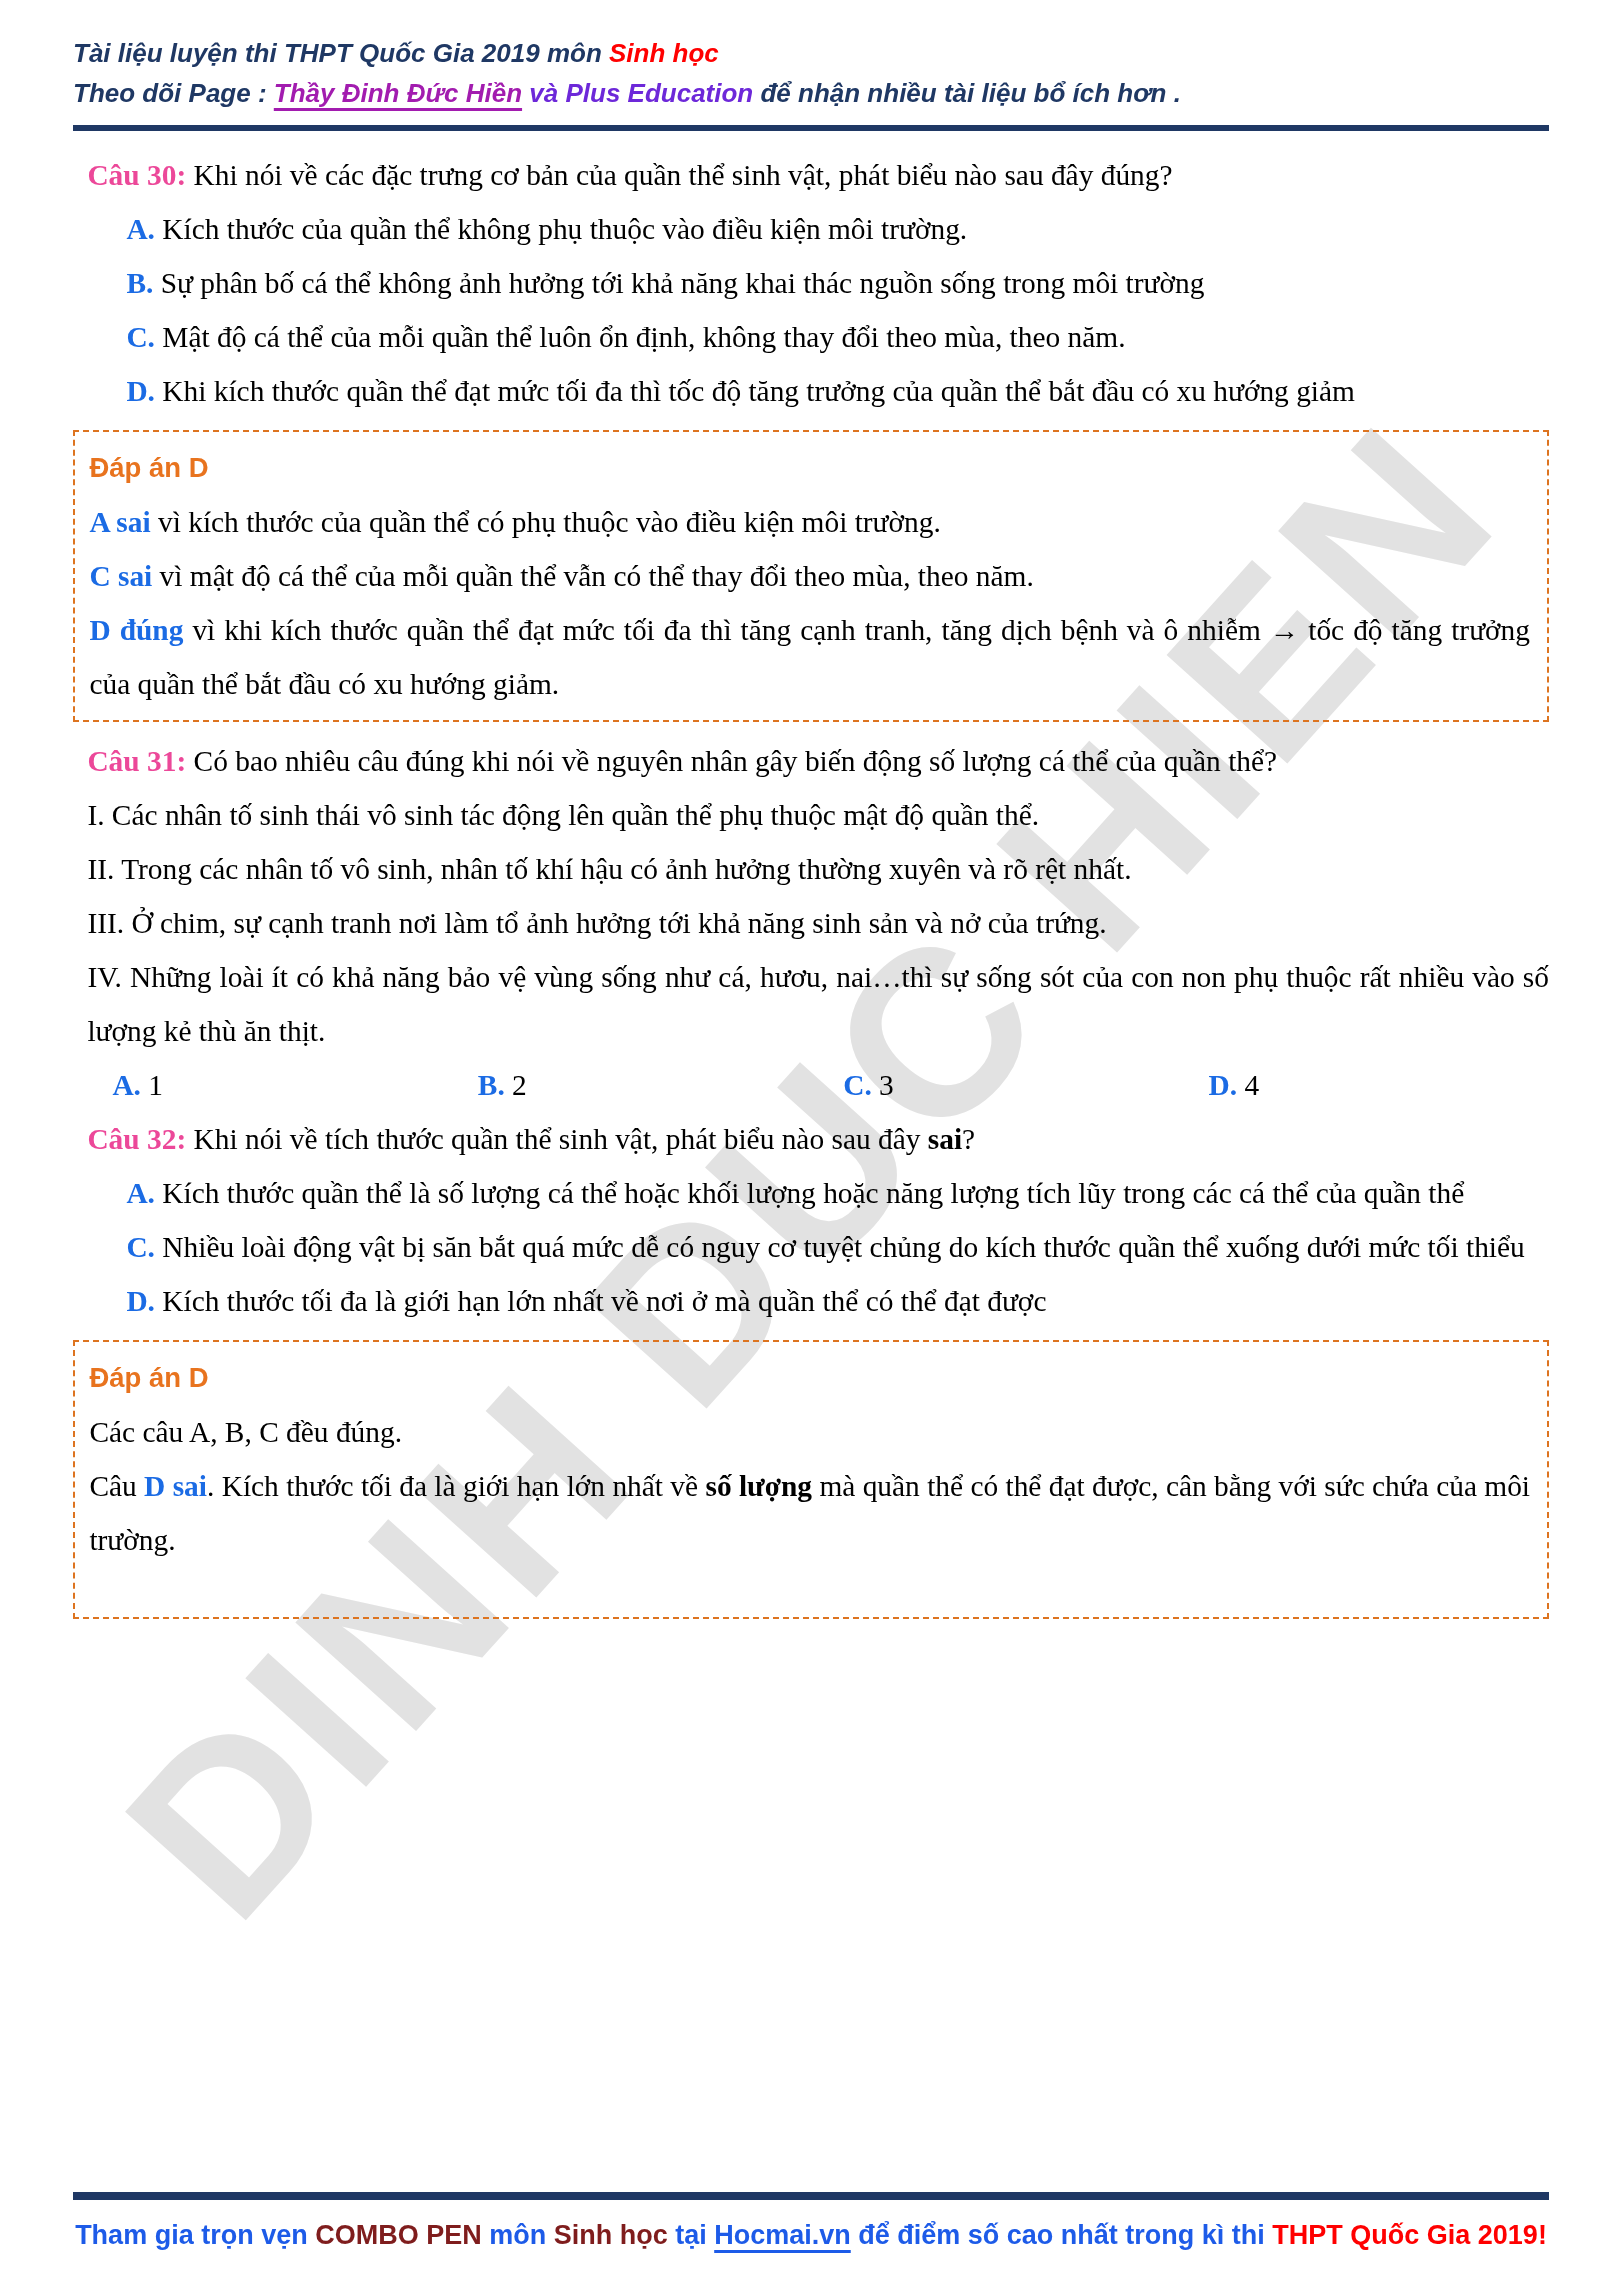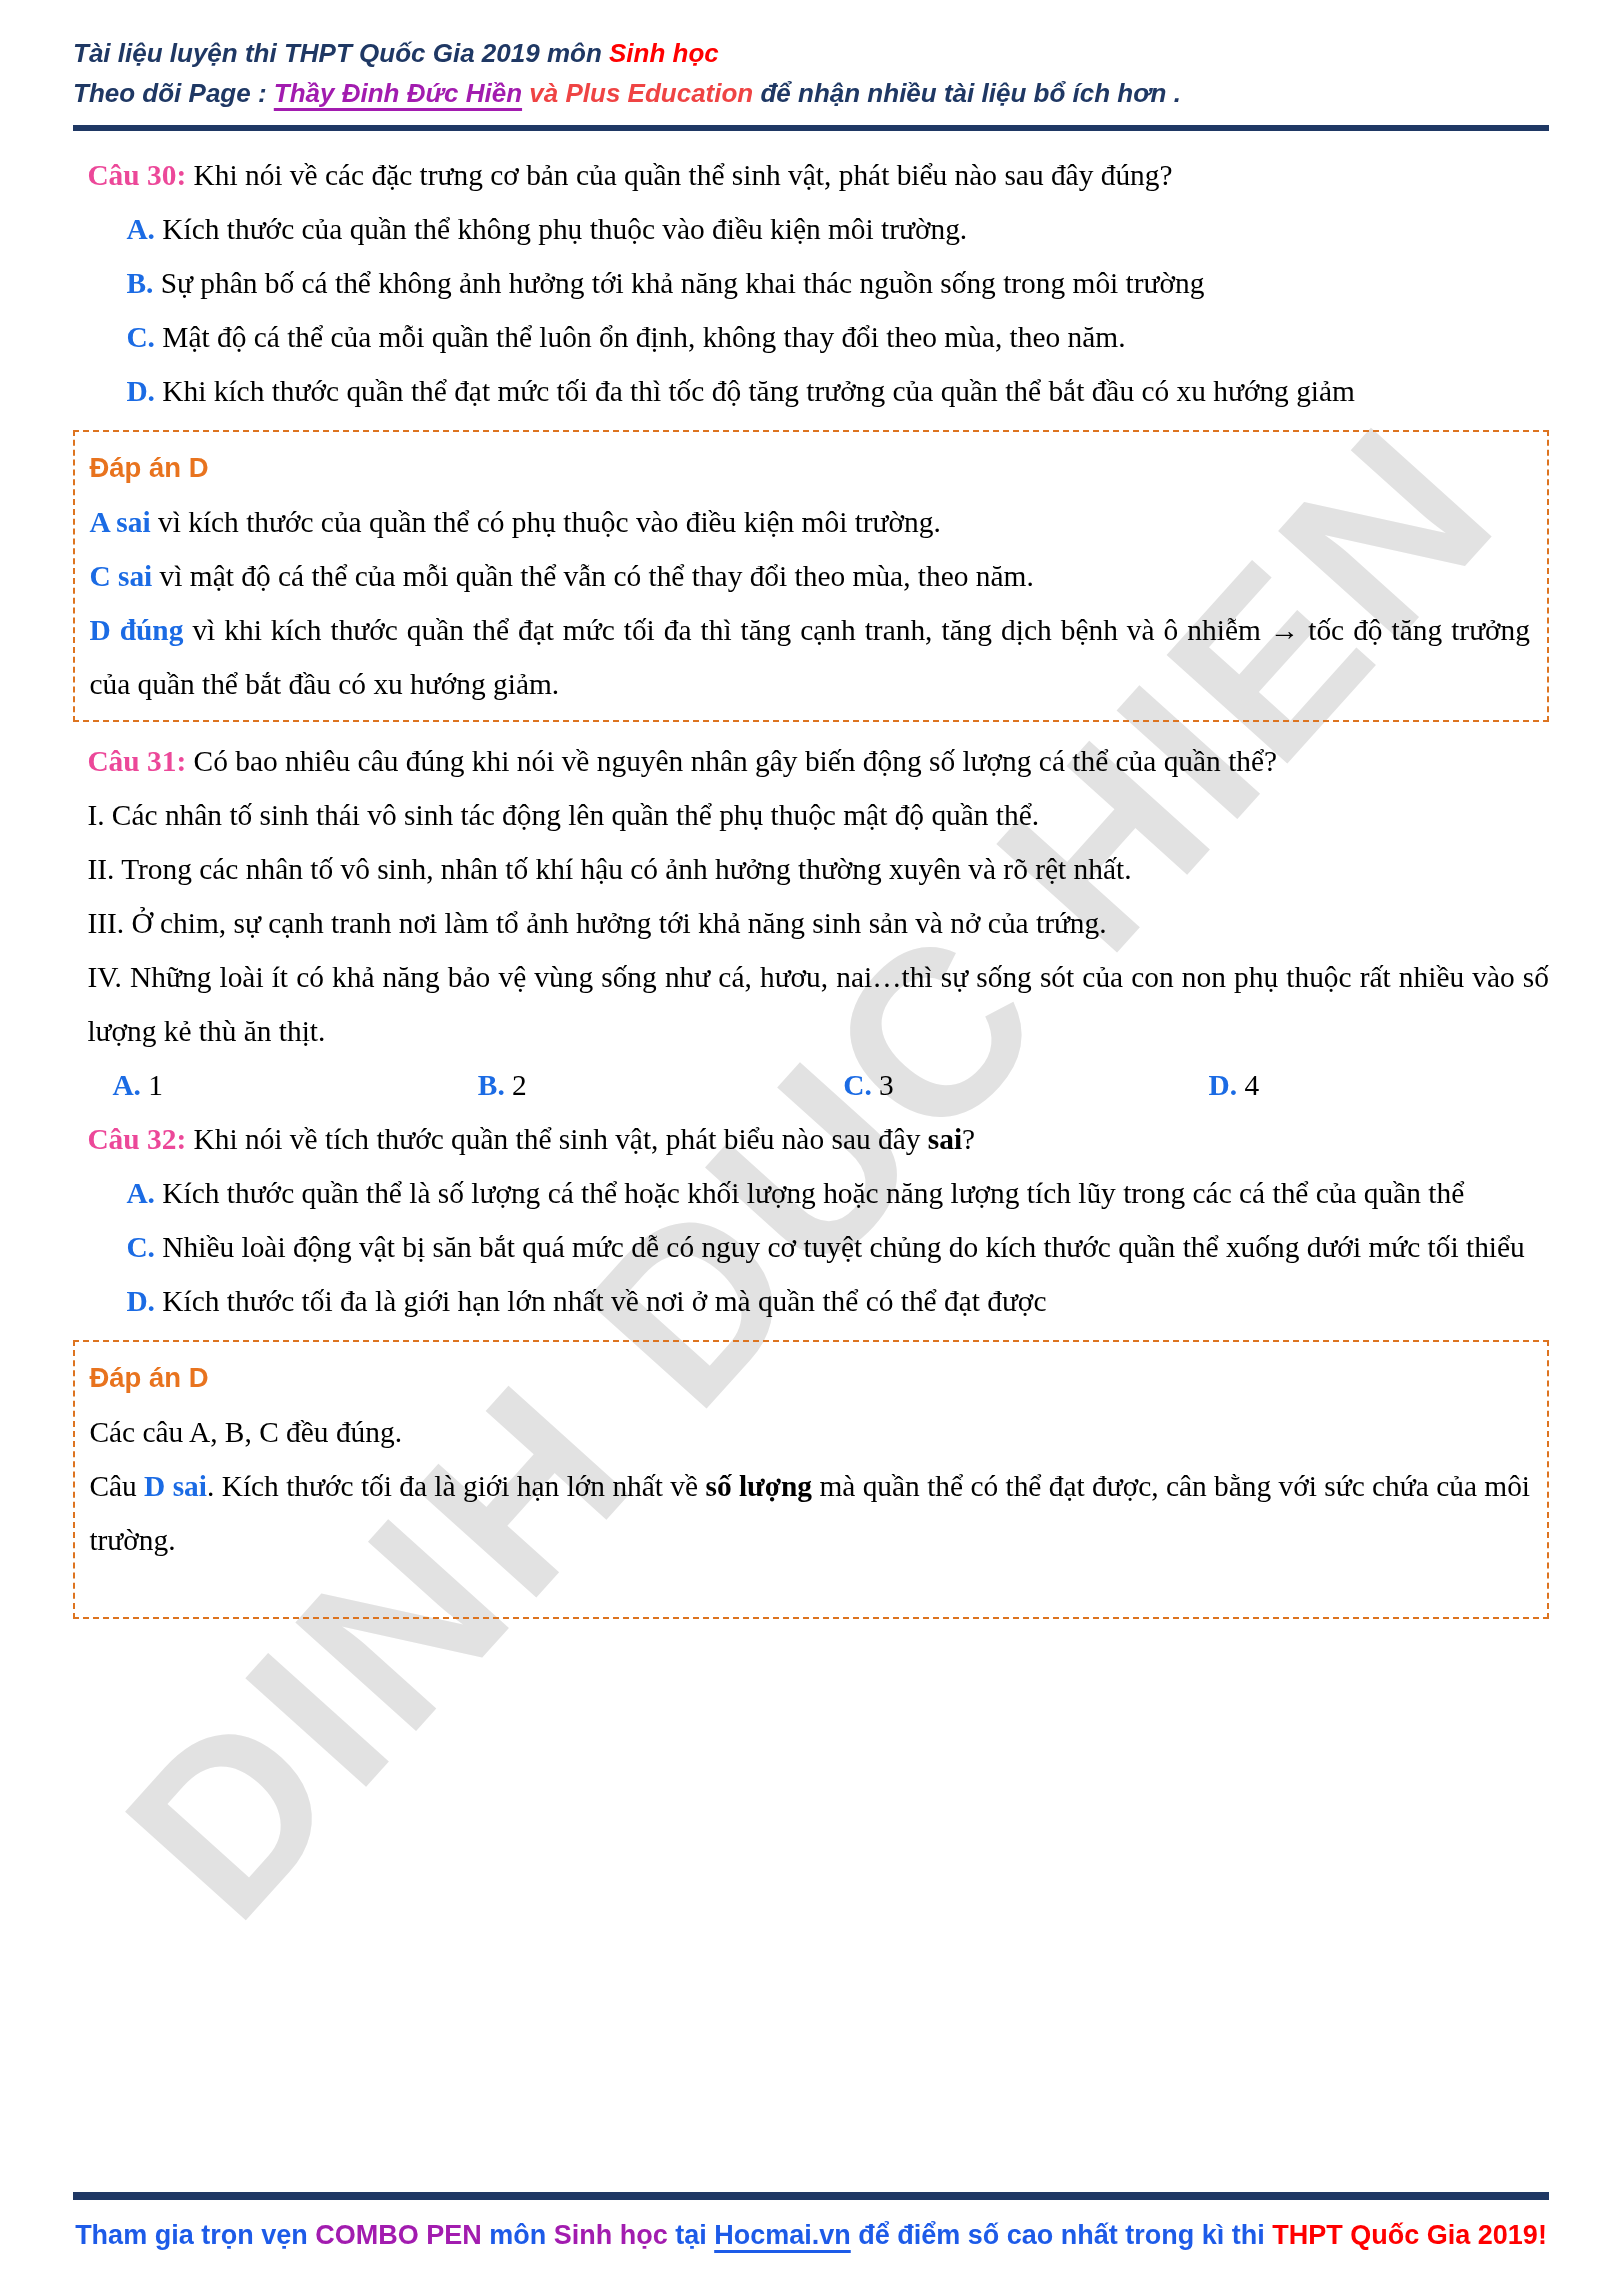--- a/index.html
+++ b/index.html
@@ -17,21 +17,21 @@
     z-index:0; user-select:none;
   }
   .content { position:relative; z-index:1; padding:34px 73px 0 73px; }
   .hdr, .hdr2 {
     font-family:"Liberation Sans","DejaVu Sans",sans-serif; font-weight:bold;
     font-size:26px; color:#1F3864;font-style:italic;
   }
   .hdr  { line-height:38px; }
   .hdr2 { line-height:42px; }
   .red { color:#FF0000; }
-  .orange { color:#ef4444;margin-top:16px; }
+  .orange { color:#6d28d9;margin-top:16px; }
   .link-orange {
     color:#a21caf; text-decoration:underline; text-decoration-thickness:2.6px;
     text-underline-offset:5.9px; cursor:pointer;
   }
   .rule { height:6.5px; background:#1F3864; margin:10.5px 0 17px 0; }
   p { margin:0; }
   .para { line-height:54px; text-align:justify; margin-left:14.4px; }
   .qlabel { color:#ec4899; font-weight:bold; }
   .opt { text-indent:39px; }
   .blue { color:#1B6BE4; font-weight:bold; }
@@ -47,21 +47,21 @@
   .pad-bottom { padding-bottom:50px; }
   .choices { display:flex; line-height:54px; margin-left:14.4px; }
   .choice { width:25%; text-indent:25px; }
   .footer { position:absolute; left:73px; right:73px; bottom:41px; z-index:1; }
   .footer-bar { height:8.5px; background:#1F3864; margin-bottom:17px; }
   .footer-line {
     font-family:"Liberation Sans","DejaVu Sans",sans-serif; font-weight:bold;
     font-size:27px; text-align:center; white-space:nowrap; line-height:37px;
   }
   .fblue { color:#1D5BE8; }
-  .fgreen { color:#a21caf; }
+  .fgreen { color:#7f1d1d; }
   .fred { color:#FF0000; }
   .flink {
     color:#1D5BE8; text-decoration:underline; text-decoration-thickness:3.3px;
     text-underline-offset:5.9px; cursor:pointer;
   }
 </style>
 </head>
 <body>
 
 <div class="page">

